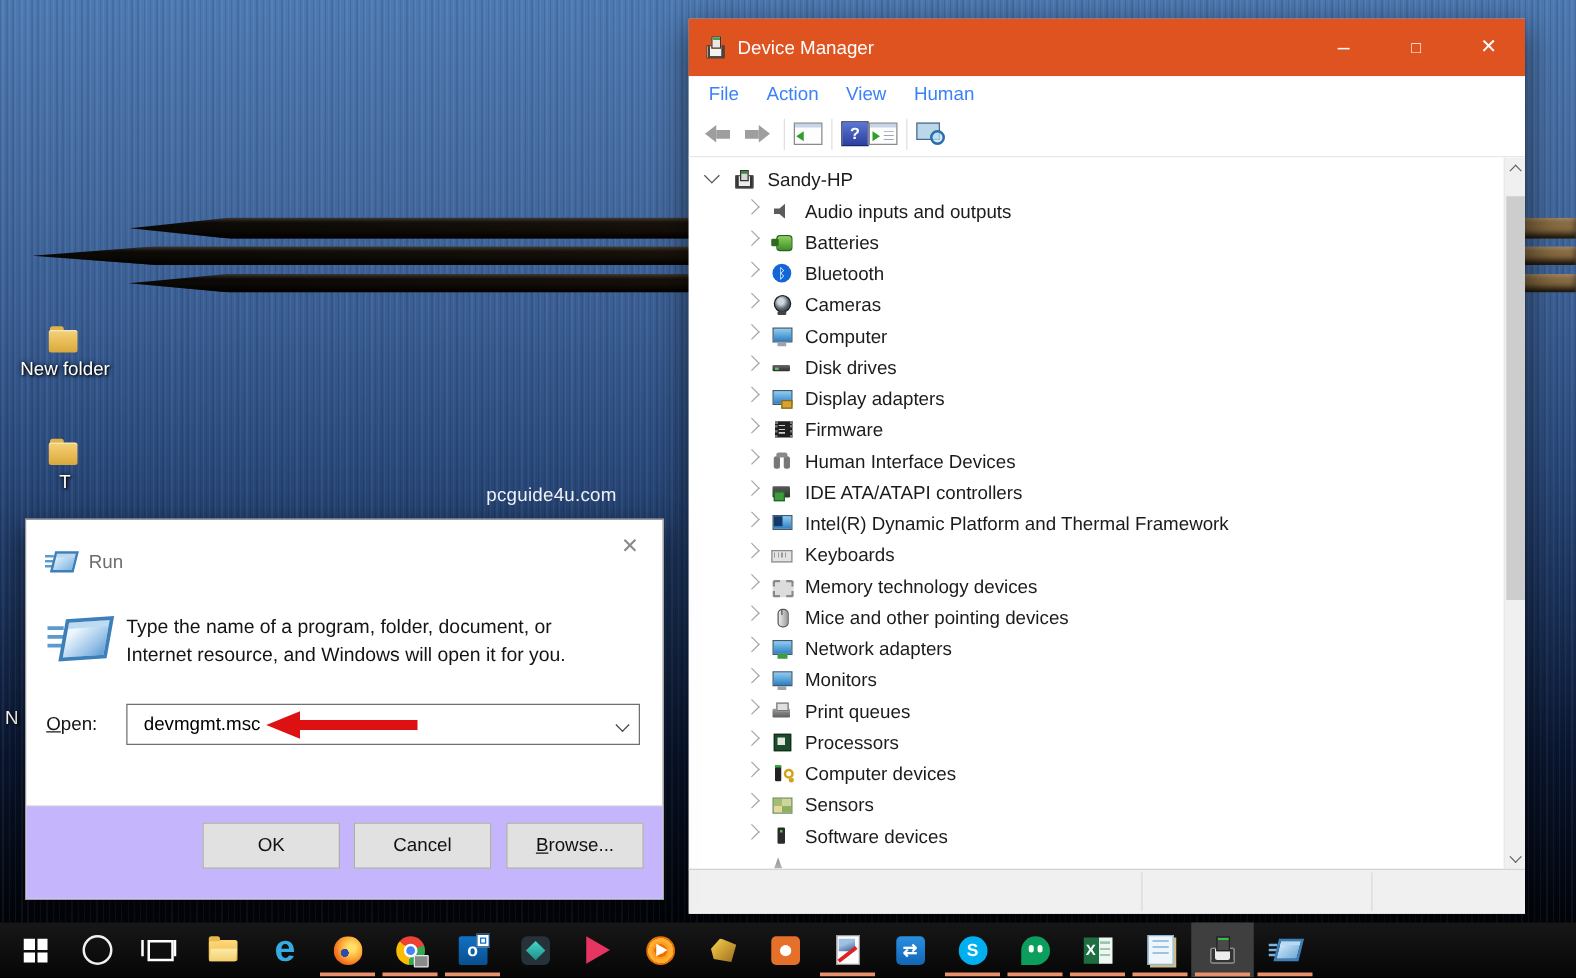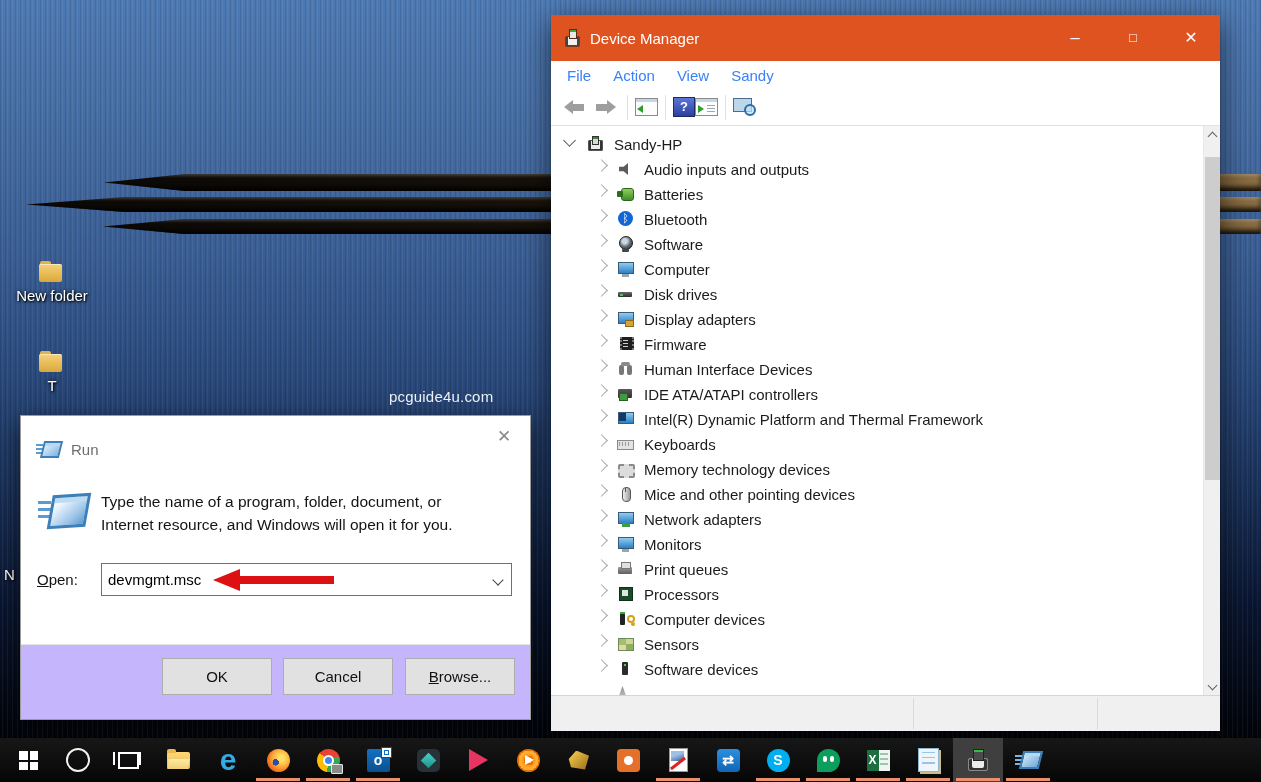--- a/index.html
+++ b/index.html
@@ -141,21 +141,21 @@
   .run-close{position:absolute;right:15px;top:10px;color:#8a8a8a;font-size:17px;width:22px;text-align:center}
   .runico-lg{position:absolute;left:17px;top:78px;width:52px;height:38px}
   .runico-lg::before{content:"";position:absolute;left:0;top:7px;width:13px;height:3px;background:#5b9bd0;box-shadow:0 7px 0 #5b9bd0,0 14px 0 #5b9bd0}
   .runico-lg::after{content:"";position:absolute;right:2px;top:0;width:32px;height:28px;border:3px solid #3d7fb8;
       background:linear-gradient(135deg,#eef7fe 20%,#9cc4e8 70%,#5f9dd2);transform:skewX(-14deg) rotate(-4deg);
       box-shadow:inset 0 5px 0 #bddcf2}
   .run-desc{position:absolute;left:80px;top:74px;width:410px;color:#141414;line-height:23px;font-size:15.5px}
   .open-label{position:absolute;left:16px;top:155px;color:#141414}
   .accel{text-decoration:underline}
   .combo{position:absolute;left:80px;top:147px;width:411px;height:33px;border:1px solid #707070;box-sizing:border-box;
-     background:#fff;display:flex;align-items:center;padding-left:6px;color:#000}
+     background:#fff;display:flex;align-items:center;padding-left:13px;color:#000}
   .combo-chev{position:absolute;right:9px;top:12px;width:7px;height:7px;border-right:1.5px solid #444;border-bottom:1.5px solid #444;transform:rotate(45deg)}
   .red-arrow{position:absolute;left:192px;top:153px;width:122px;height:22px;pointer-events:none}
   .red-arrow::before{content:"";position:absolute;left:0;top:0;border:11px solid transparent;border-right:27px solid #dd1111;border-left:none}
   .red-arrow::after{content:"";position:absolute;left:26px;top:7px;width:95px;height:8px;background:#dd1111}
   .run-footer{position:absolute;left:0;right:0;bottom:0;height:74px;background:#c4b5fd;border-top:1px solid #e4e4e4}
   .btn{position:absolute;top:13px;width:110px;height:37px;background:#e1e1e1;border:1px solid #adadad;box-sizing:border-box;
      display:flex;align-items:center;justify-content:center;color:#111;font-size:15px}
   #btn-ok{left:141px}#btn-cancel{left:262px}#btn-browse{left:384px}
 
   
@@ -239,21 +239,21 @@
     <span class="dm-appicon"></span>
     <span class="dm-title-text">Device Manager</span>
     <span class="wc wc-min">–</span>
     <span class="wc wc-max">□</span>
     <span class="wc wc-close">✕</span>
   </div>
   <div class="dm-menu" id="dm-menu">
       <span class="menu-item">File</span>
       <span class="menu-item">Action</span>
       <span class="menu-item">View</span>
-      <span class="menu-item">Sandy</span>
+      <span class="menu-item">Human</span>
     </div>
   <div class="dm-toolbar">
     <span class="tbi tb-back"></span>
     <span class="tbi tb-fwd"></span>
     <span class="tbsep"></span>
     <span class="tbi tb-win tb-console"></span>
     <span class="tbsep"></span>
     <span class="tbi tb-help">?</span>
     <span class="tbi tb-win tb-props"></span>
     <span class="tbsep"></span>
@@ -277,21 +277,21 @@
           <span class="tlabel">Batteries</span>
         </div>
         <div class="trow">
           <span class="chev"></span>
           <span class="tic tic-bluetooth"></span>
           <span class="tlabel">Bluetooth</span>
         </div>
         <div class="trow">
           <span class="chev"></span>
           <span class="tic tic-camera"></span>
-          <span class="tlabel">Software</span>
+          <span class="tlabel">Cameras</span>
         </div>
         <div class="trow">
           <span class="chev"></span>
           <span class="tic tic-computer"></span>
           <span class="tlabel">Computer</span>
         </div>
         <div class="trow">
           <span class="chev"></span>
           <span class="tic tic-disk"></span>
           <span class="tlabel">Disk drives</span>

